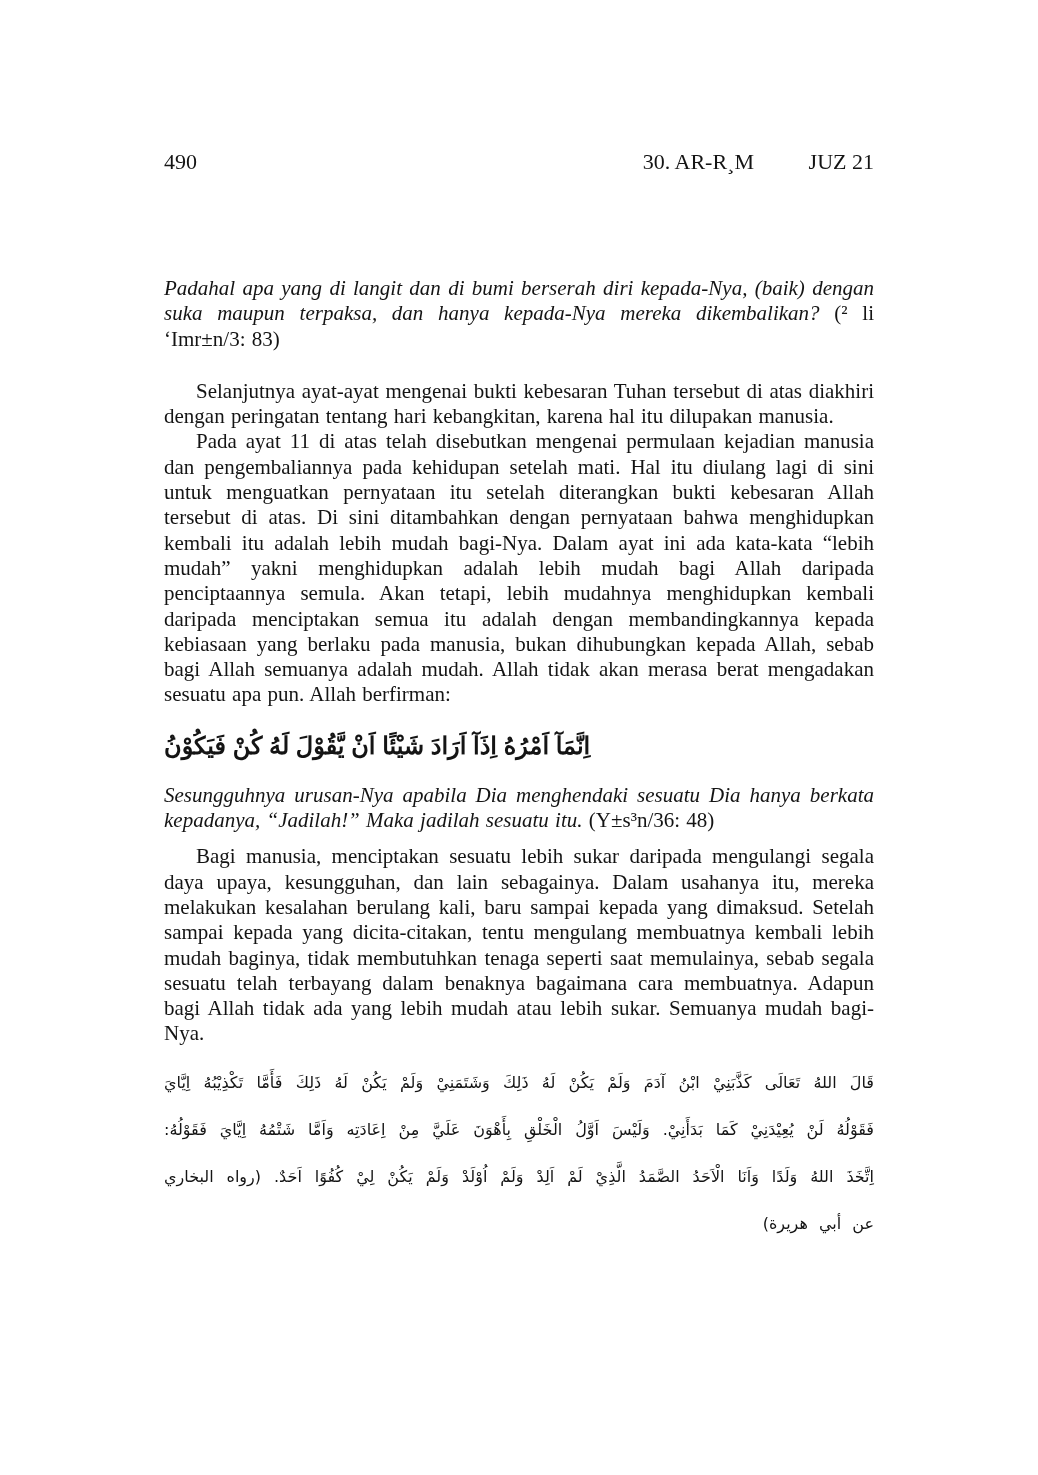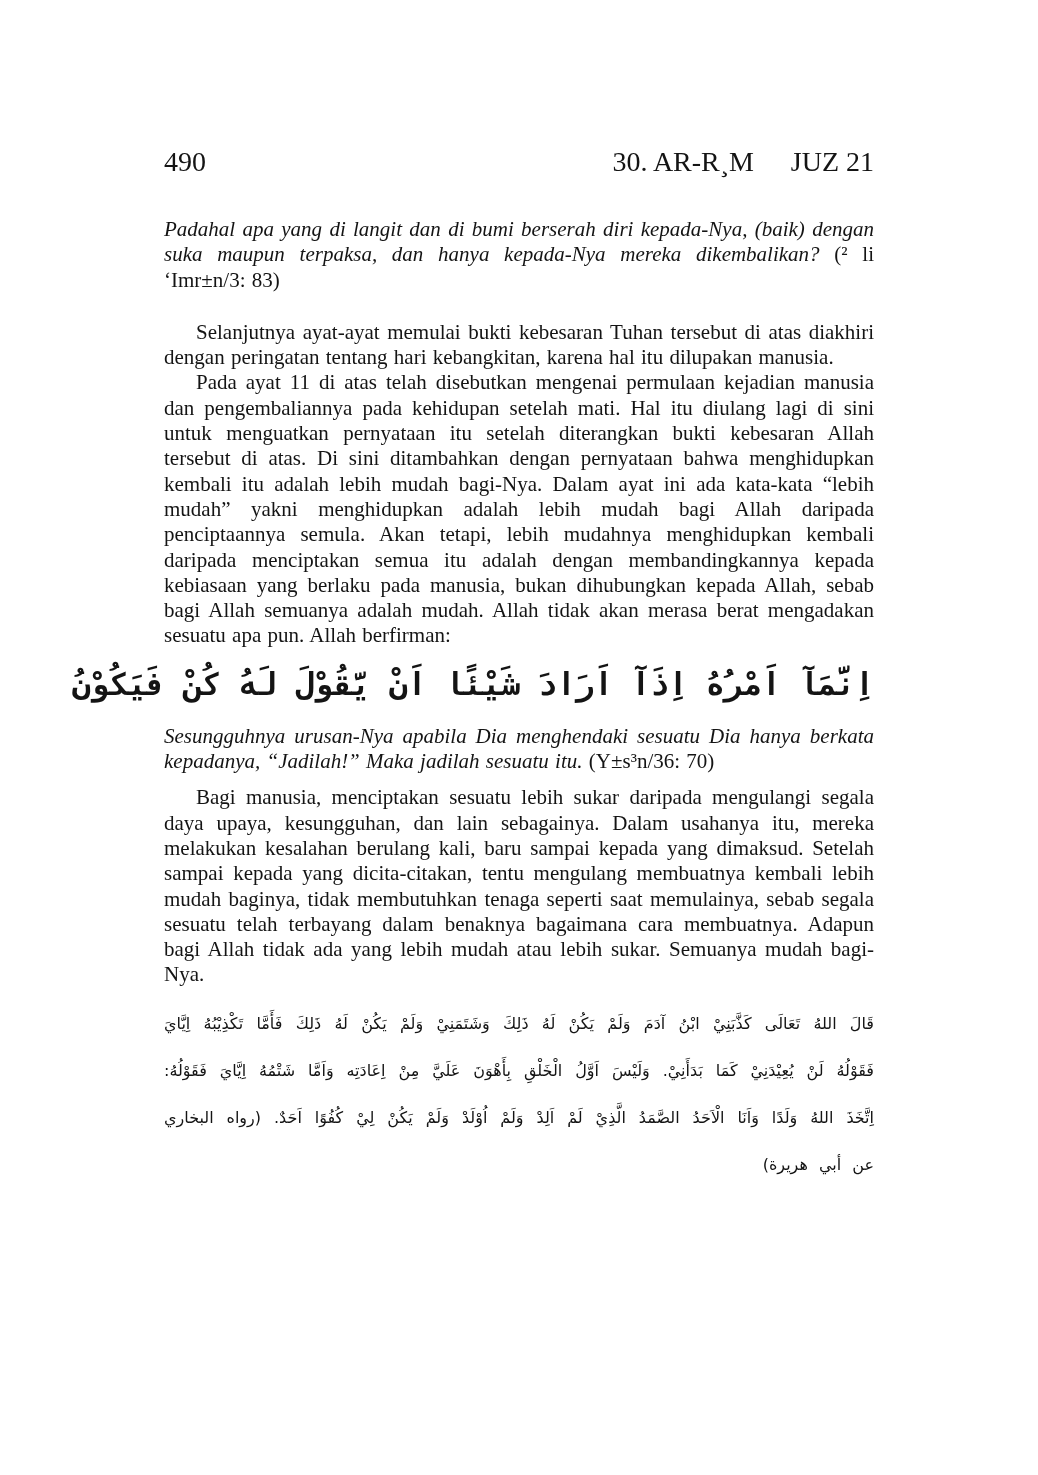--- a/index.html
+++ b/index.html
@@ -17,21 +17,21 @@
     padding: 148px 164px 0 164px;
     color: #141414;
     font-family: "Liberation Serif", serif;
     overflow: hidden;
   }
   
   .running-header {
     display: flex;
     justify-content: space-between;
     align-items: baseline;
-    font-size: 28px;
+    font-size: 22px;
     line-height: 27px;
   }
   .running-header .center { 
     flex: 1;
     text-align: right;
   }
   .running-header .left, .running-header .right {
     width: 120px;
     white-space: nowrap;
   }
@@ -42,33 +42,33 @@
     margin: 0;
     font-size: 21px;
     line-height: 25.3px;
     text-align: justify;
     word-spacing: 1px;
   }
   .body-para { text-indent: 32px; }
   .trans-para { font-style: italic; }
   .trans-para .ref { font-style: normal; }
 
-  .mt-first   { margin-top: 42px; }
+  .mt-first   { margin-top: 101px; }
   .mt-section { margin-top: 27px; }
   .mt-trans2  { margin-top: 8px;  }
   .mt-bagi    { margin-top: 11px; }
 
   
   .quran-verse {
     margin: 9px 0 0 0;
     direction: rtl;
-    text-align: center;
-    font-family: Liberation Mono, monospace;
+    text-align: left;
+    font-family: Liberation Sans, sans-serif;
     font-weight: bold;
-    font-size: 31px;
+    font-size: 24px;
     line-height: 58px;
     white-space: nowrap;
   }
   .hadith-block {
     margin: 12px 0 0 0;
     direction: rtl;
     text-align: justify;
     font-family: "DejaVu Sans", sans-serif;
     font-size: 16px;
     line-height: 47px;
@@ -81,26 +81,26 @@
 <div class="page">
 
   <div class="running-header">
     <span class="left">490</span>
     <span class="center">30. AR-R¸M</span>
     <span class="right">JUZ 21</span>
   </div>
 
   <p class="trans-para mt-first"><span>Padahal apa yang di langit dan di bumi berserah diri kepada-Nya, (baik) dengan suka maupun terpaksa, dan hanya kepada-Nya mereka dikembalikan?</span><span class="ref"> (² li ‘Imr±n/3: 83)</span></p>
 
-  <p class="body-para mt-section">Selanjutnya ayat-ayat memulai bukti kebesaran Tuhan tersebut di atas diakhiri dengan peringatan tentang hari kebangkitan, karena hal itu dilupakan manusia.</p>
+  <p class="body-para mt-section">Selanjutnya ayat-ayat mengenai bukti kebesaran Tuhan tersebut di atas diakhiri dengan peringatan tentang hari kebangkitan, karena hal itu dilupakan manusia.</p>
 
 
   <p class="body-para">Pada ayat 11 di atas telah disebutkan mengenai permulaan kejadian manusia dan pengembaliannya pada kehidupan setelah mati. Hal itu diulang lagi di sini untuk menguatkan pernyataan itu setelah diterangkan bukti kebesaran Allah tersebut di atas. Di sini ditambahkan dengan pernyataan bahwa menghidupkan kembali itu adalah lebih mudah bagi-Nya. Dalam ayat ini ada kata-kata “lebih mudah” yakni menghidupkan adalah lebih mudah bagi Allah daripada penciptaannya semula. Akan tetapi, lebih mudahnya menghidupkan kembali daripada menciptakan semua itu adalah dengan membandingkannya kepada kebiasaan yang berlaku pada manusia, bukan dihubungkan kepada Allah, sebab bagi Allah semuanya adalah mudah. Allah tidak akan merasa berat mengadakan sesuatu apa pun. Allah berfirman:</p>
 
   <p class="quran-verse" dir="rtl">اِنَّمَآ اَمْرُهُ اِذَآ اَرَادَ شَيْئًا اَنْ يَّقُوْلَ لَهُ كُنْ فَيَكُوْنُ</p>
 
-  <p class="trans-para mt-trans2"><span>Sesungguhnya urusan-Nya apabila Dia menghendaki sesuatu Dia hanya berkata kepadanya, “Jadilah!” Maka jadilah sesuatu itu.</span><span class="ref"> (Y±s³n/36: 70)</span></p>
+  <p class="trans-para mt-trans2"><span>Sesungguhnya urusan-Nya apabila Dia menghendaki sesuatu Dia hanya berkata kepadanya, “Jadilah!” Maka jadilah sesuatu itu.</span><span class="ref"> (Y±s³n/36: 48)</span></p>
 
   <p class="body-para mt-bagi">Bagi manusia, menciptakan sesuatu lebih sukar daripada mengulangi segala daya upaya, kesungguhan, dan lain sebagainya. Dalam usahanya itu, mereka melakukan kesalahan berulang kali, baru sampai kepada yang dimaksud. Setelah sampai kepada yang dicita-citakan, tentu mengulang membuatnya kembali lebih mudah baginya, tidak membutuhkan tenaga seperti saat memulainya, sebab segala sesuatu telah terbayang dalam benaknya bagaimana cara membuatnya. Adapun bagi Allah tidak ada yang lebih mudah atau lebih sukar. Semuanya mudah bagi-Nya.</p>
 
   <p class="hadith-block" dir="rtl">قَالَ اللهُ تَعَالَى كَذَّبَنِيْ ابْنُ آدَمَ وَلَمْ يَكُنْ لَهُ ذَلِكَ وَشَتَمَنِيْ وَلَمْ يَكُنْ لَهُ ذَلِكَ فَأَمَّا تَكْذِيْبُهُ اِيَّايَ فَقَوْلُهُ لَنْ يُعِيْدَنِيْ كَمَا بَدَأَنِيْ. وَلَيْسَ اَوَّلُ الْخَلْقِ بِأَهْوَنَ عَلَيَّ مِنْ اِعَادَتِه وَاَمَّا شَتْمُهُ اِيَّايَ فَقَوْلُهُ: اِتَّخَذَ اللهُ وَلَدًا وَاَنَا الْاَحَدُ الصَّمَدُ الَّذِيْ لَمْ اَلِدْ وَلَمْ اُوْلَدْ وَلَمْ يَكُنْ لِيْ كُفُوًا اَحَدٌ. (رواه البخاري عن أبي هريرة)</p>
 
 </div>
 
 </body></html>

